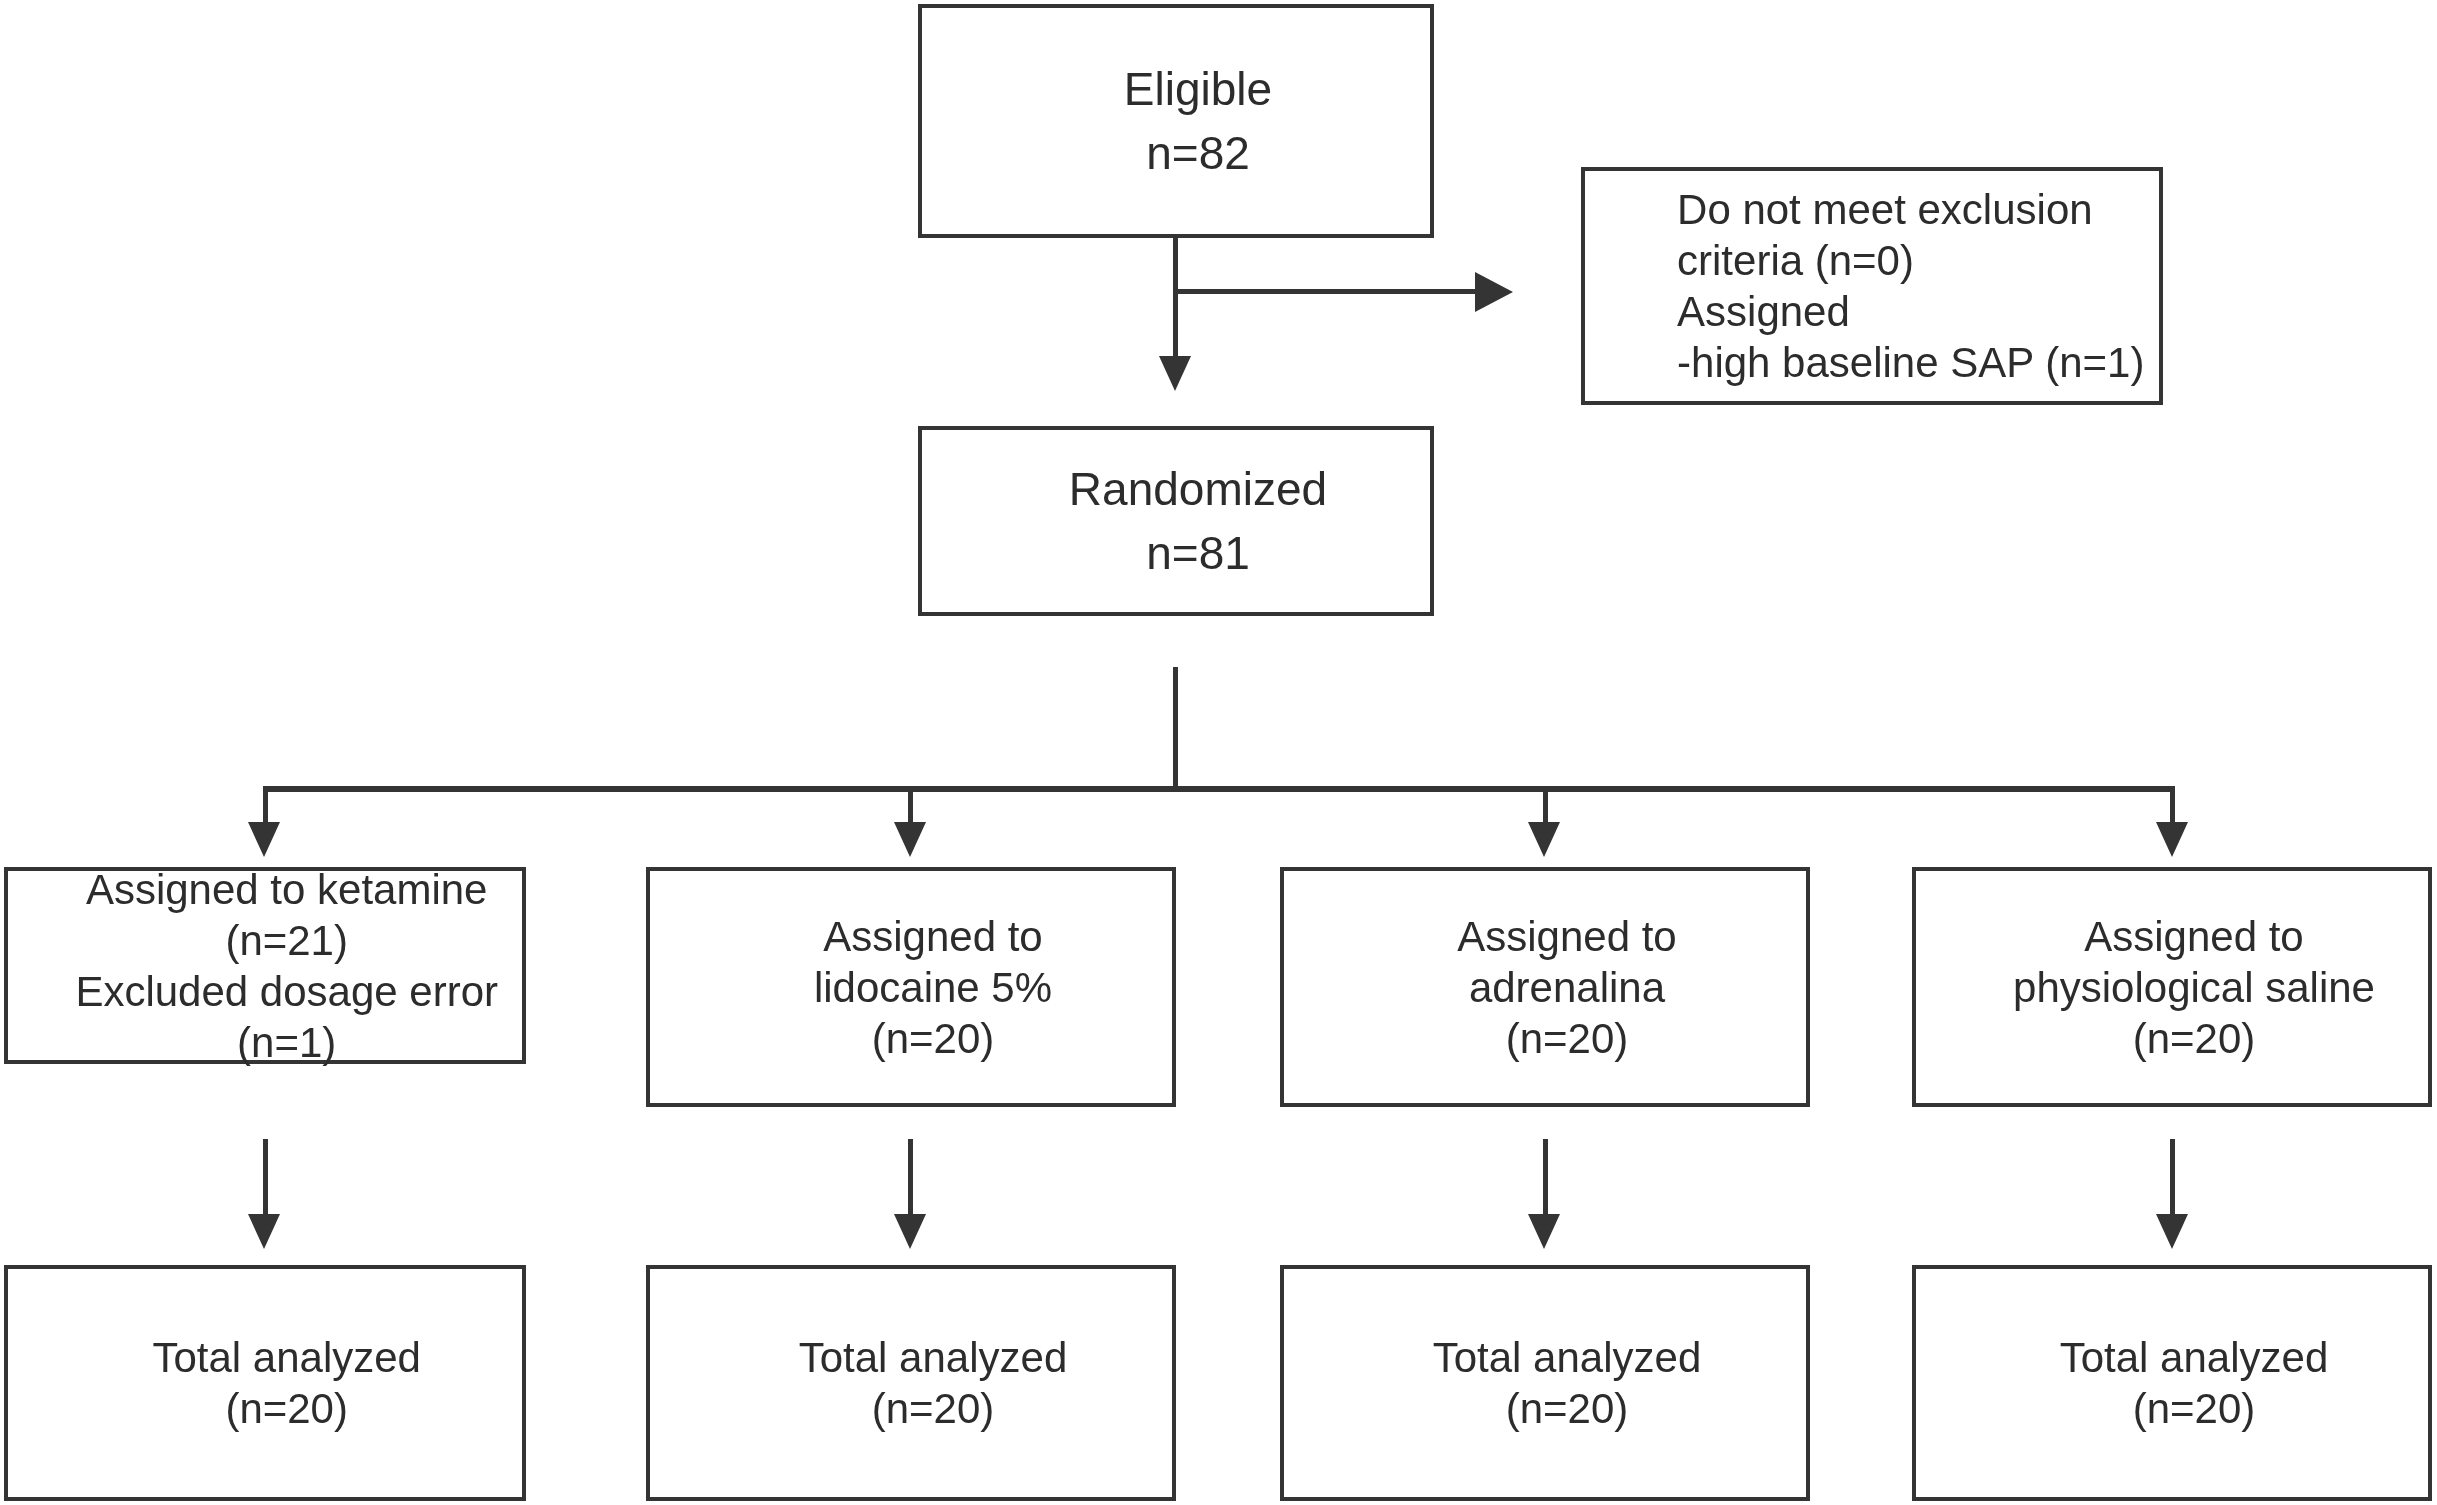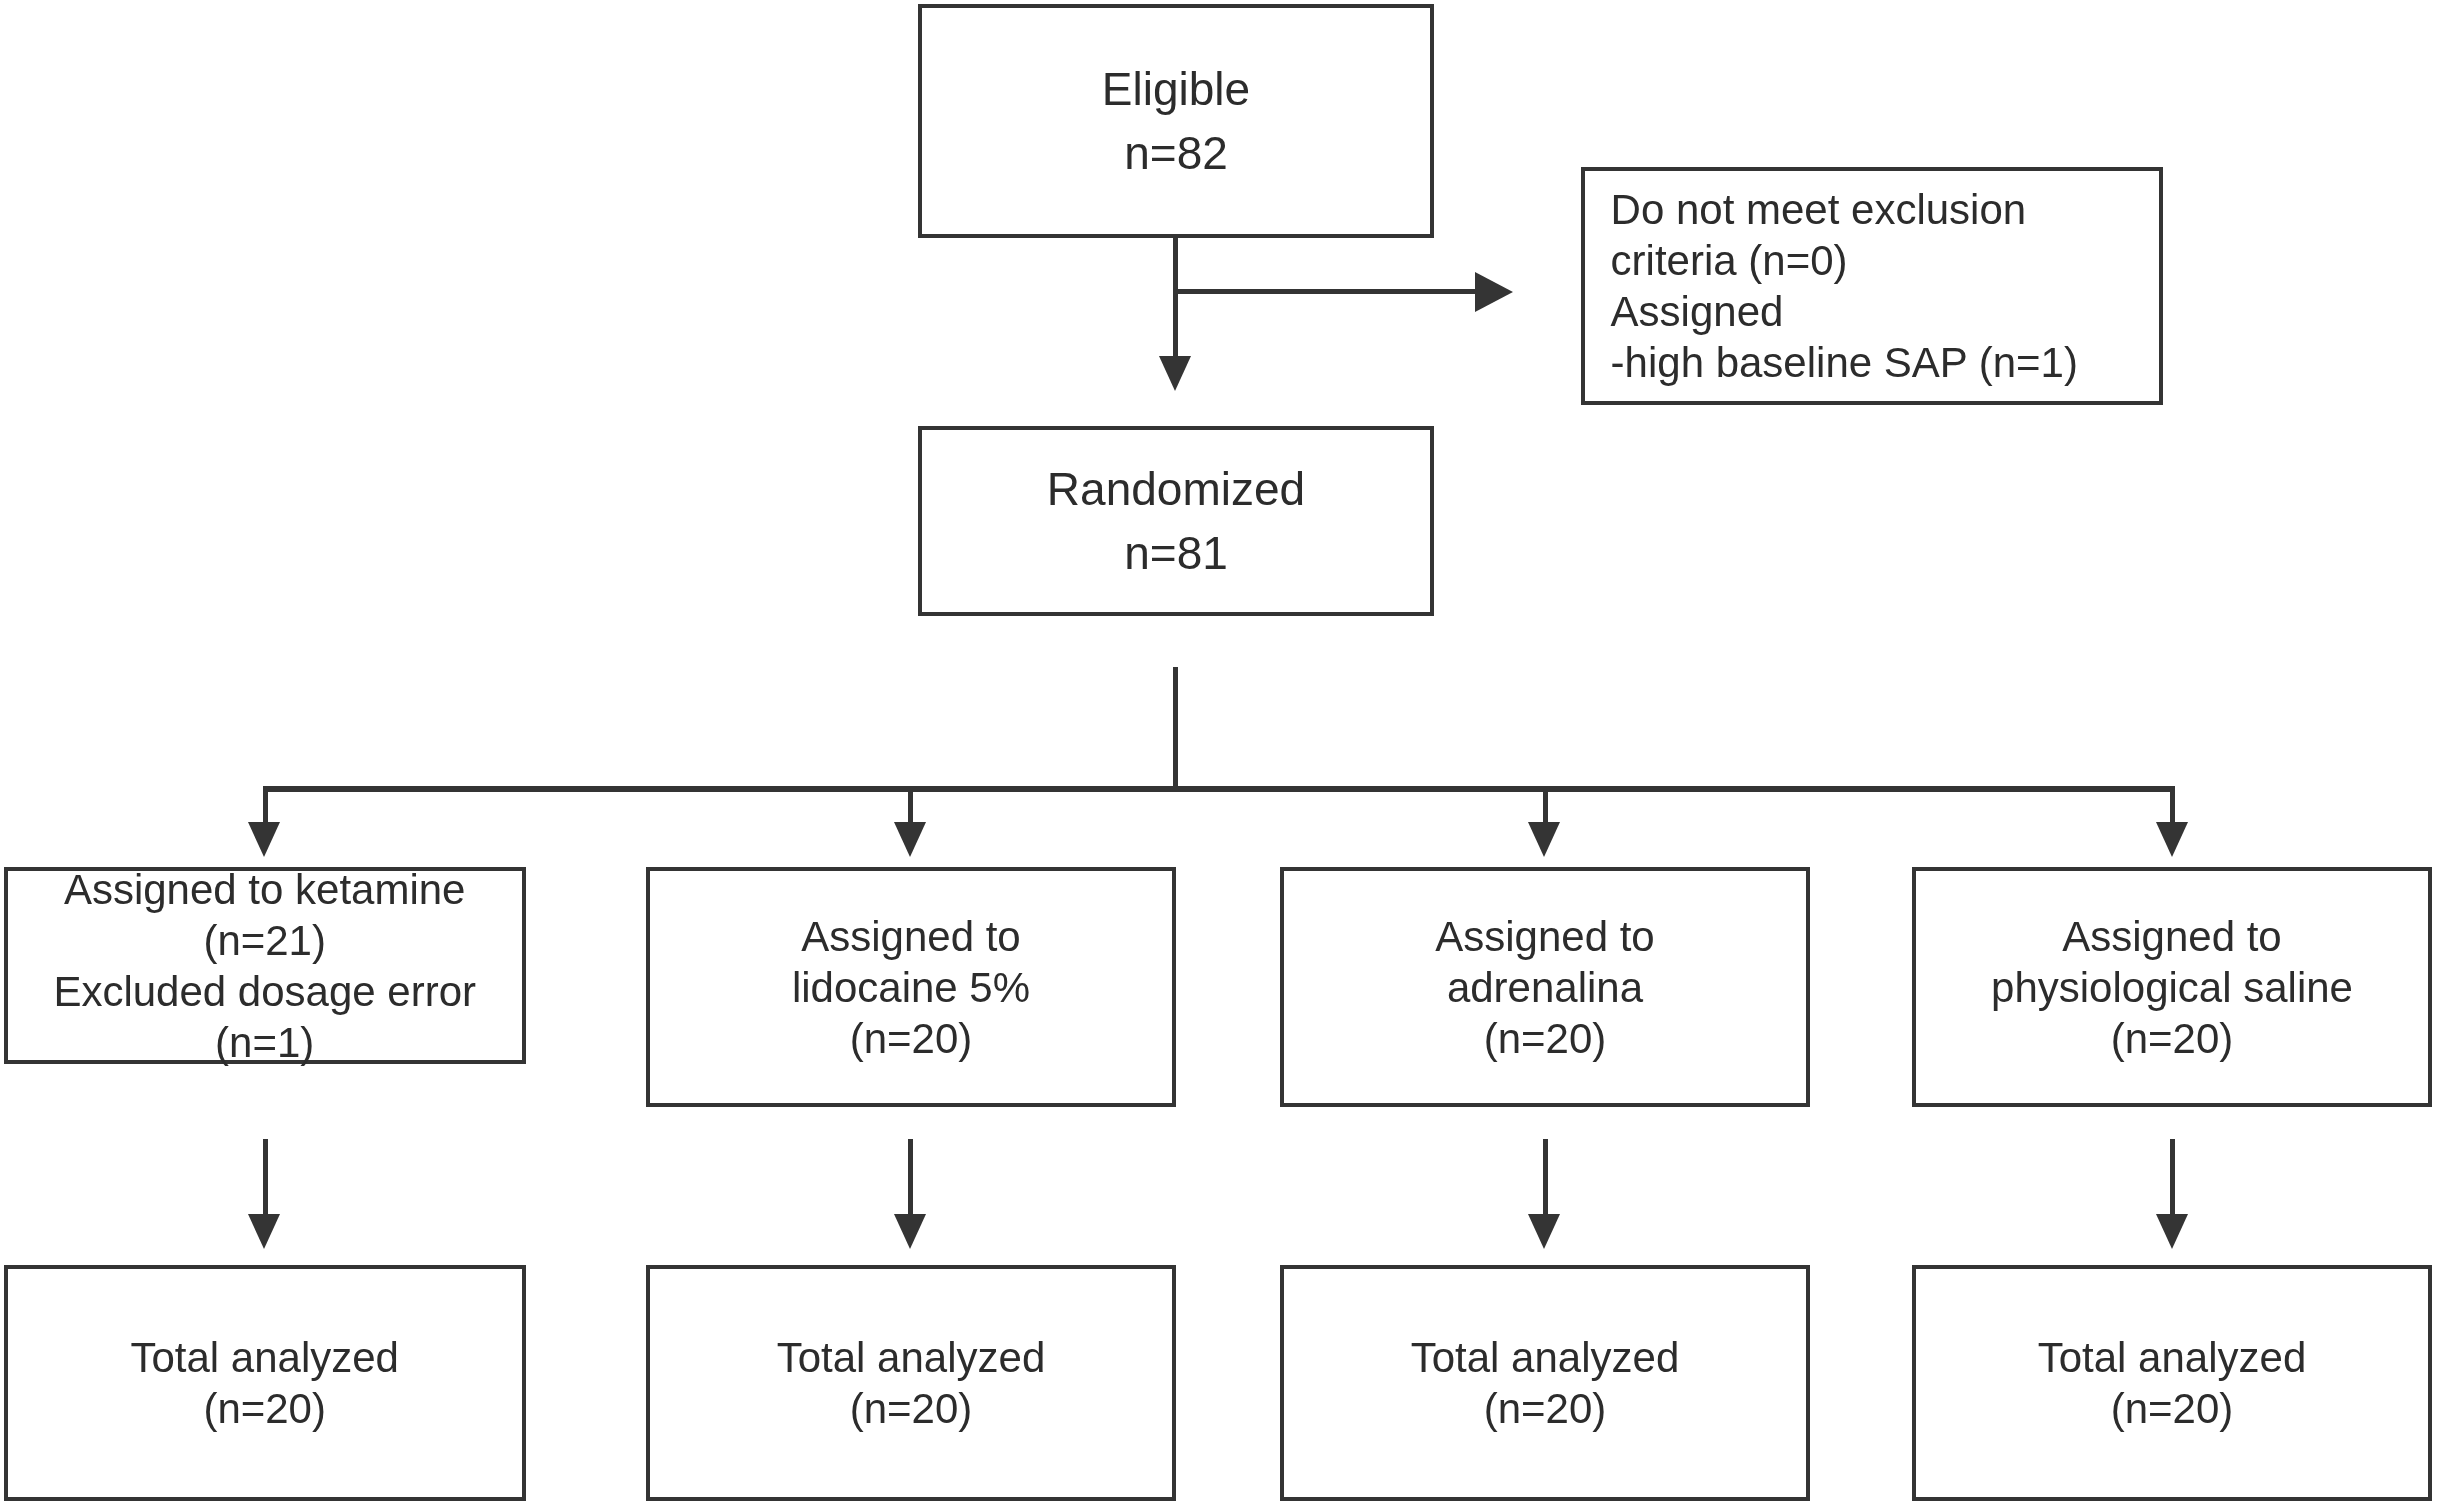--- a/index.html
+++ b/index.html
@@ -32,21 +32,21 @@
   }
   .box.title{
     font-size:46px;
     line-height:64px;
   }
   .box.note{
     justify-content:flex-start;
     text-align:left;
     padding:0 14.6px 0 25.6px;
   }
-  .stack{width:100%;}
+  .stack{width:100%;padding-left:44px;}
   .box.note .stack{width:auto;}
   .vline,.hline{
     position:absolute;
     background:var(--line);
   }
   .arrow-down{
     position:absolute;
     width:0;height:0;
     border-left:16.4px solid transparent;
     border-right:16.4px solid transparent;
@@ -65,21 +65,21 @@
 
 <div id="canvas">
 
   <div class="box title" style="left:918px;top:3.7px;width:516px;height:234px;">
     <div class="stack">
       <div>Eligible</div>
       <div>n=82</div>
     </div>
   </div>
 
-  <div class="box note" style="left:1581px;top:167px;width:582px;height:238px;">
+  <div class="box note" style="left:1581px;top:167px;width:582px;height:238px;justify-content:flex-end;">
     <div class="stack">
       <div>Do not meet exclusion</div>
       <div>criteria (n=0)</div>
       <div>Assigned</div>
       <div>-high baseline SAP (n=1)</div>
     </div>
   </div>
 
   <div class="box title" style="left:918px;top:426px;width:516px;height:190px;">
     <div class="stack">

